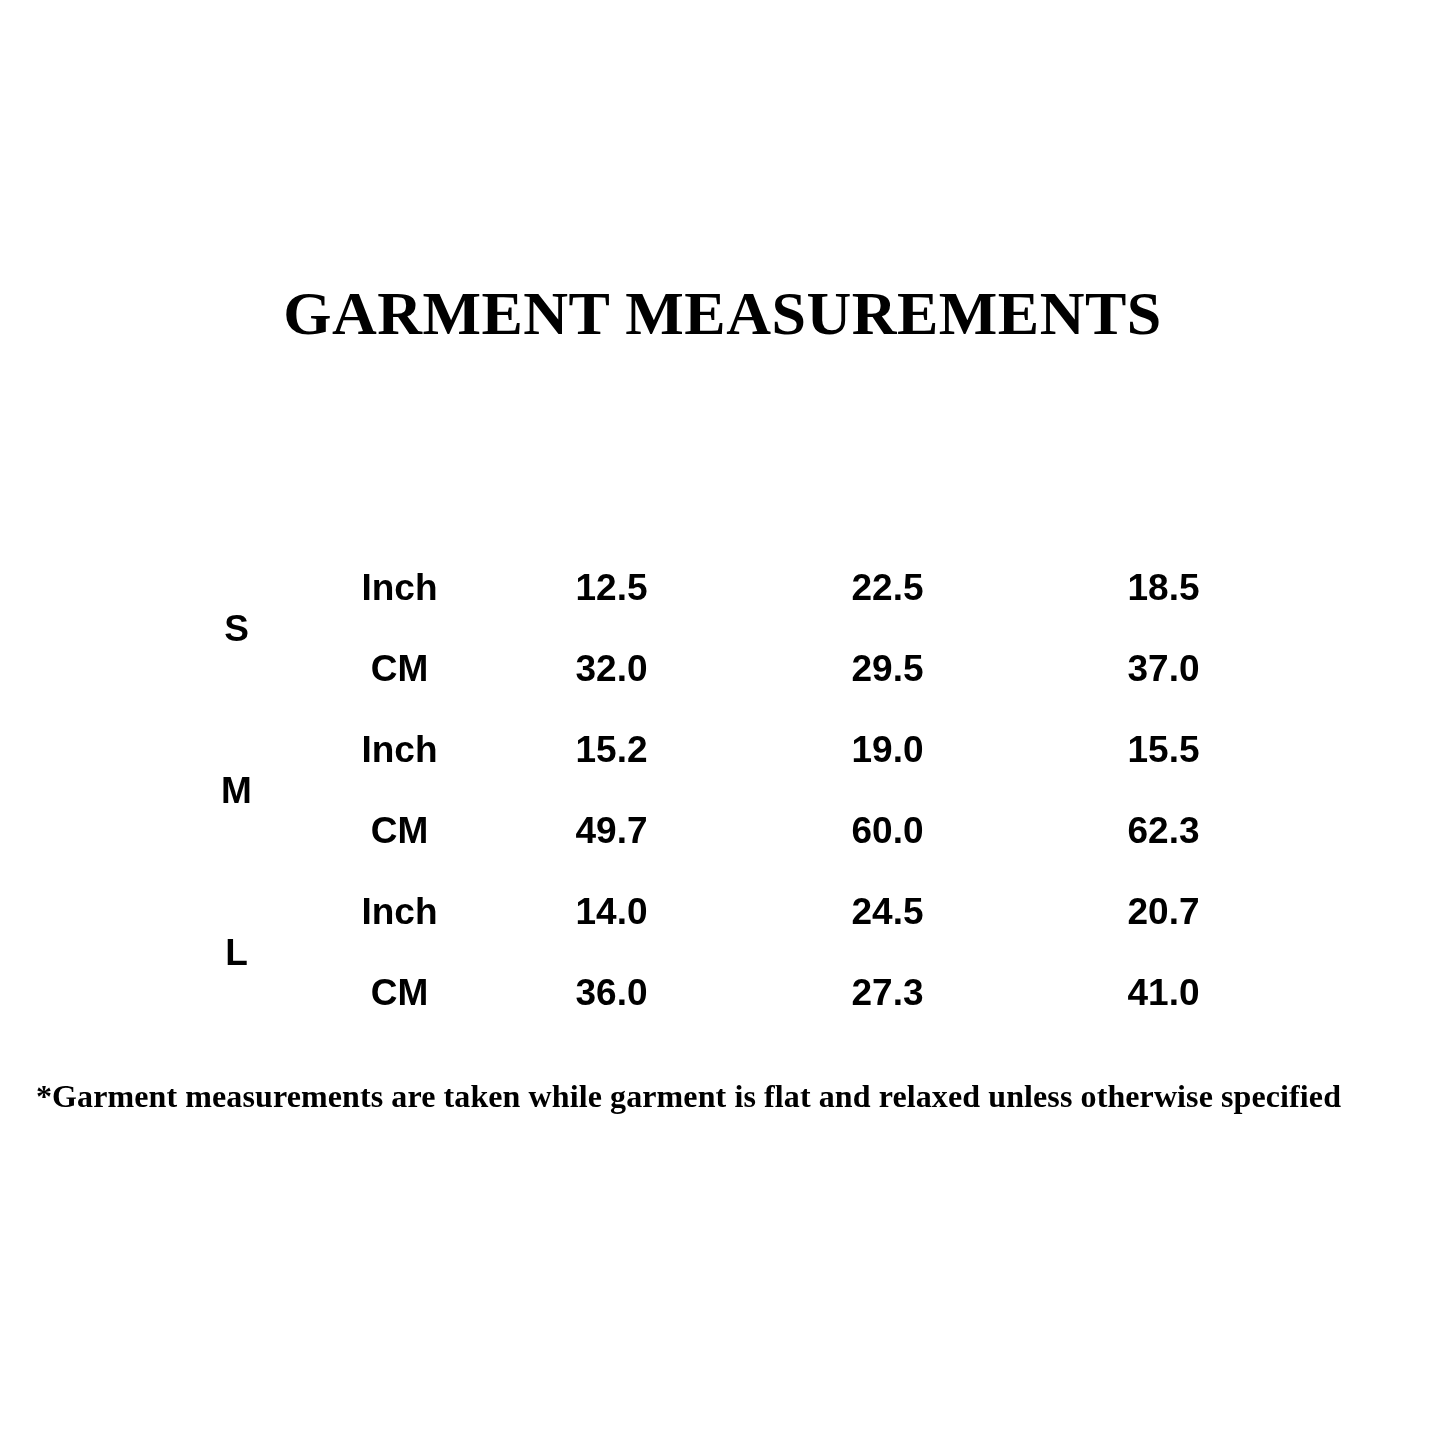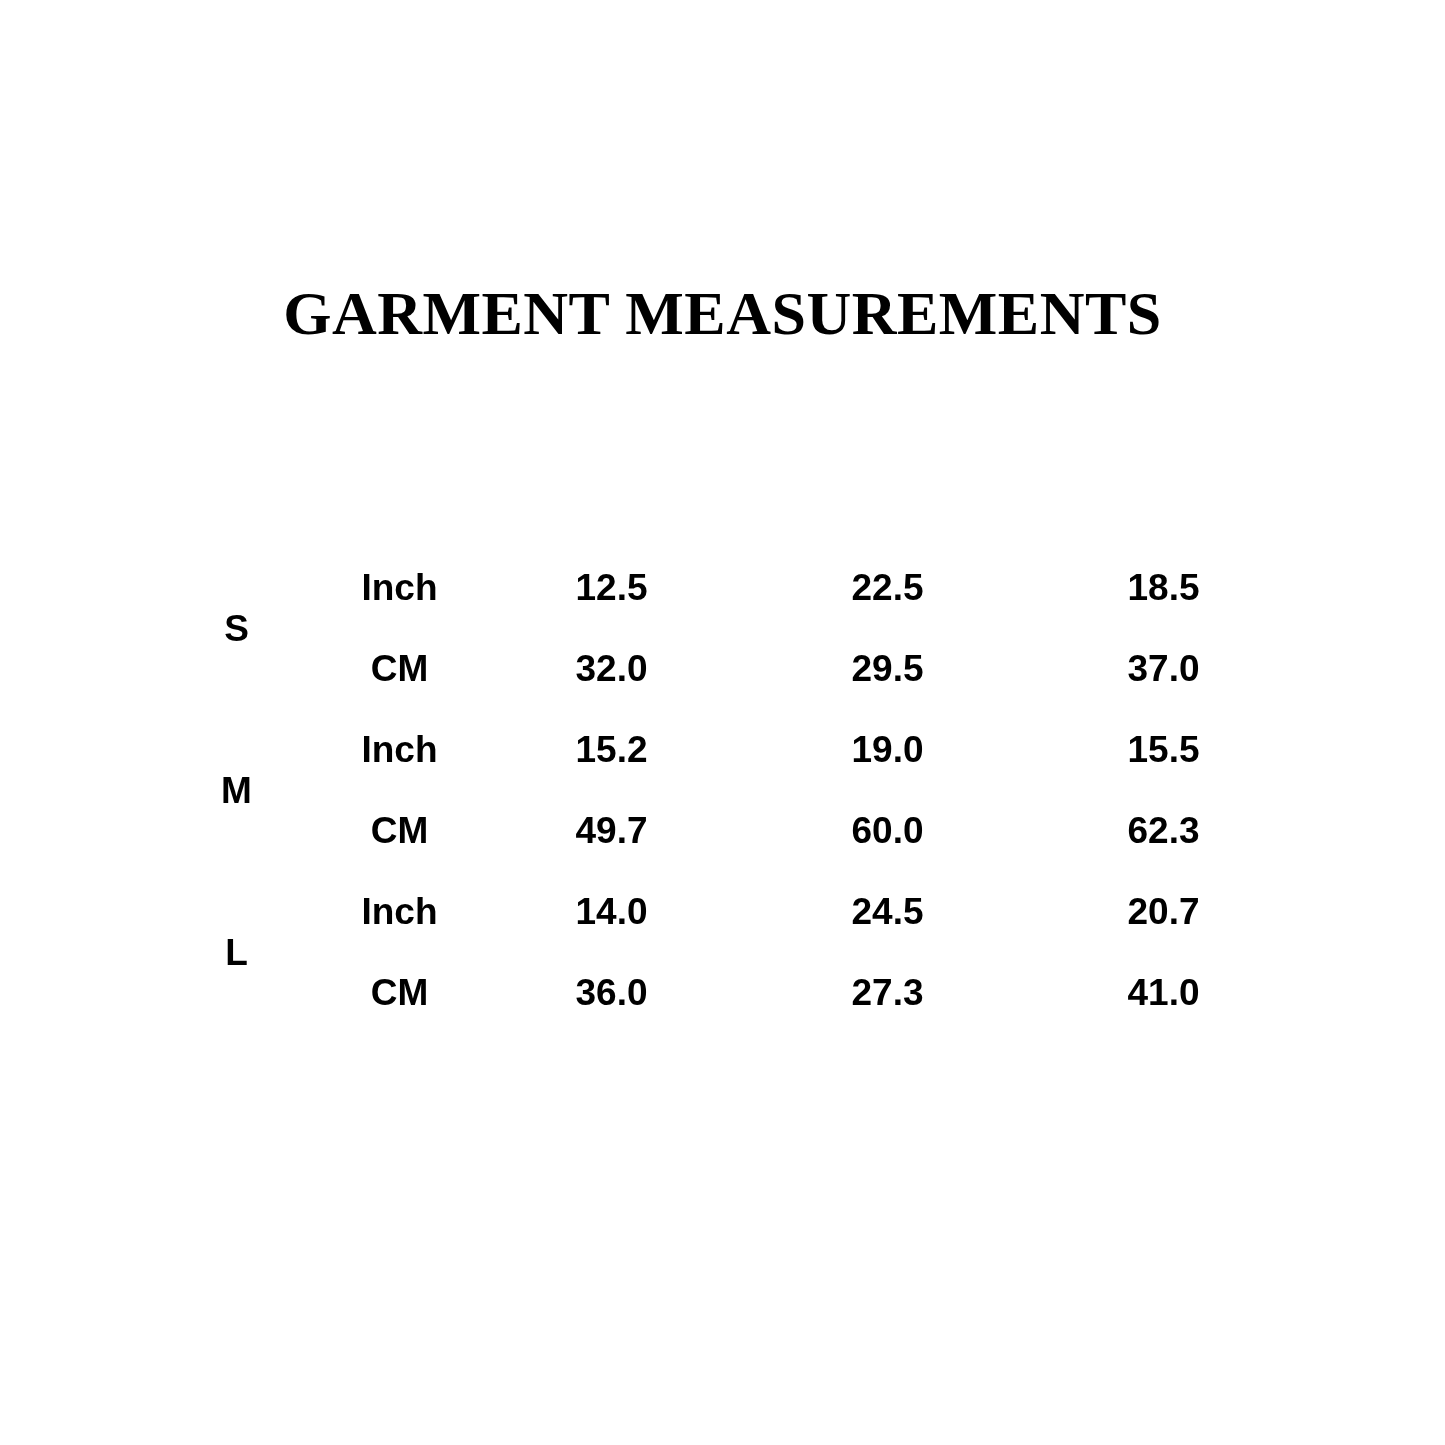--- a/index.html
+++ b/index.html
@@ -202,14 +202,15 @@
         <tr>
           <td class="unitcell">CM</td>
           <td>36.0</td>
           <td>27.3</td>
           <td>41.0</td>
         </tr>
       </tbody>
     </table>
   </div>
 
+  <div class="note">*Garment measurements are taken while garment is flat and relaxed unless otherwise specified</div>
 
 </div>
 
 </body></html>

